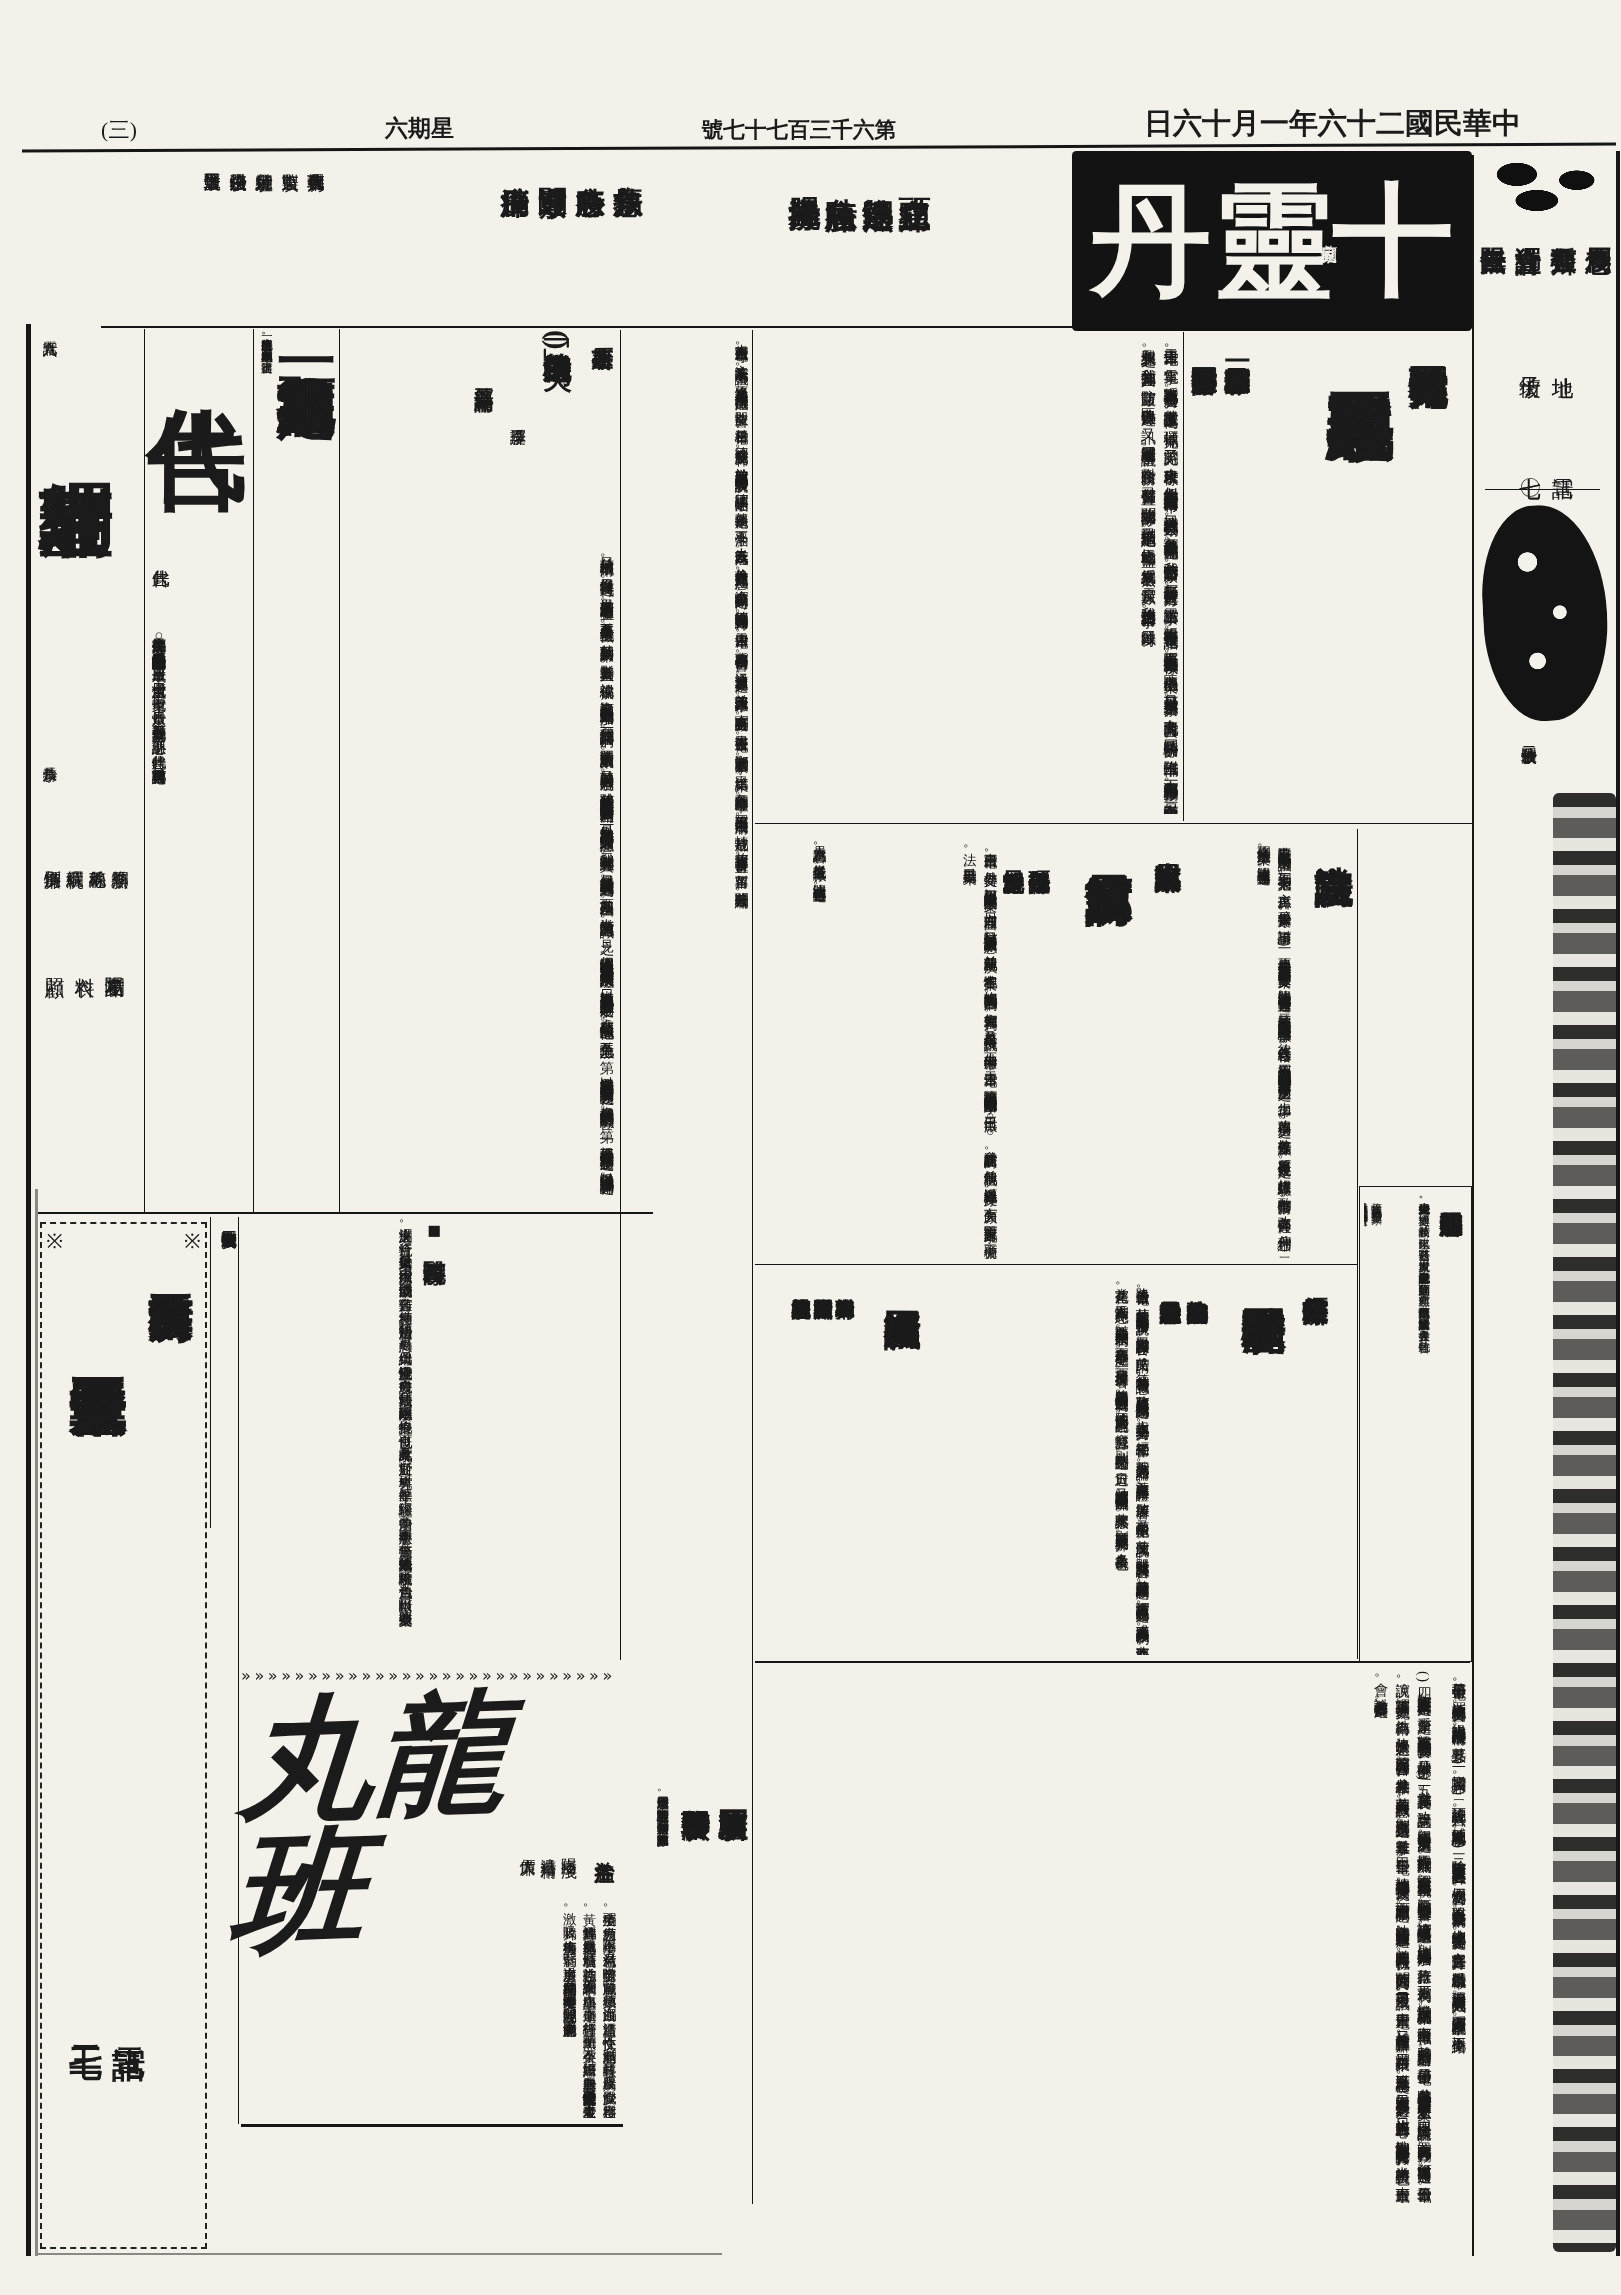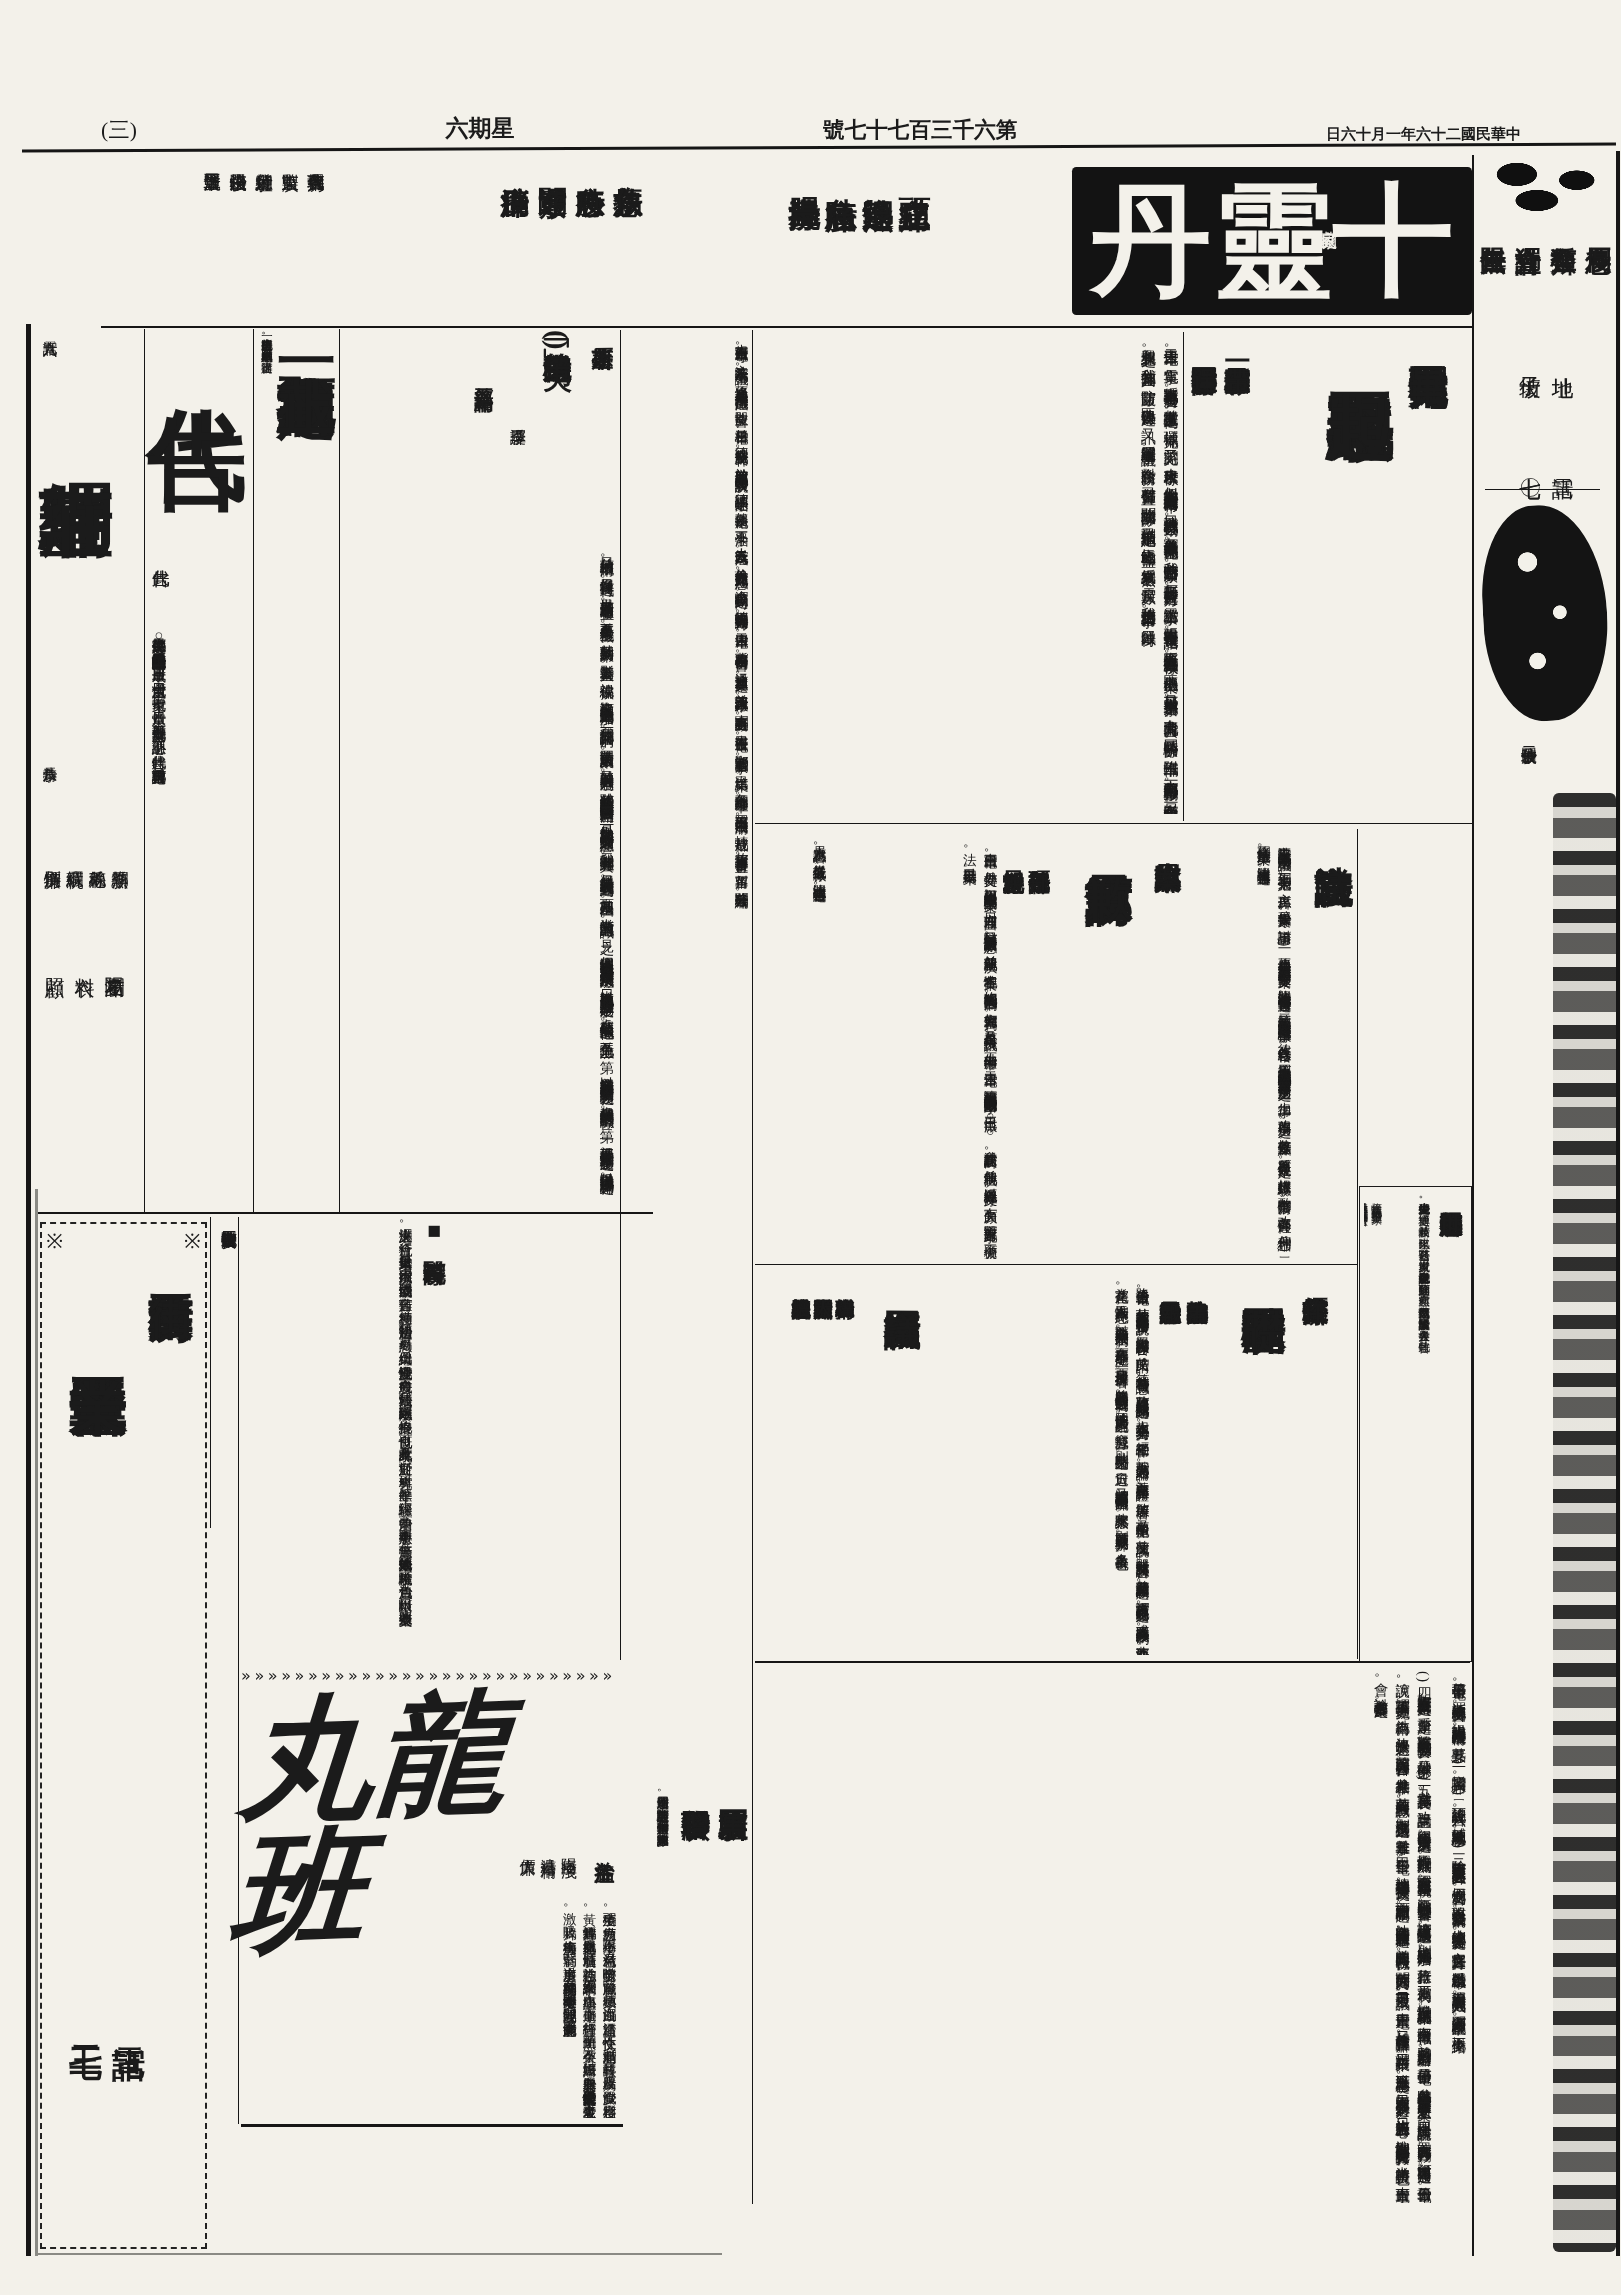--- a/index.html
+++ b/index.html
@@ -53,28 +53,28 @@
   <div class="rule abs" style="left:253px;top:329px;width:1.4px;height:884px;"></div>
   <div class="rule abs" style="left:1183px;top:332px;width:1.4px;height:489px;"></div>
   <div class="rule abs" style="left:1357px;top:829px;width:1.4px;height:830px;"></div>
   <div class="rule abs" style="left:238px;top:1217px;width:1.4px;height:907px;"></div>
   <div class="rule abs" style="left:210px;top:1217px;width:1.4px;height:311px;"></div>
   <div class="rule abs" style="left:26px;top:324px;width:5px;height:1932px;"></div>
   <div class="grayrule abs" style="left:35px;top:1189px;width:2.9px;height:1067px;"></div>
   <div class="rule abs" style="left:1616px;top:151px;width:4.3px;height:2105px;"></div>
 
   <div class="abs" style="left:101px;top:92px;width:1420px;height:52px;display:flex;flex-direction:row-reverse;align-items:flex-end;justify-content:space-between;">
-    <div class="rtl-chars" style="font-size:15px;font-weight:bold;">日六十月一年六十二國民華中</div>
+    <div class="rtl-chars" style="font-size:29px;font-weight:bold;">日六十月一年六十二國民華中</div>
     <div class="rtl-chars" style="font-size:21.6px;font-weight:bold;">號七十七百三千六第</div>
     <div class="rtl-chars" style="font-size:23px;font-weight:bold;">六期星</div>
     <div style="font-size:21.6px;">(三)</div>
   </div>
 
   <div class="abs" style="left:101px;top:155px;width:1371px;height:172px;display:flex;flex-direction:row-reverse;justify-content:space-between;align-items:center;">
-    <div class="black-ad abs" style="position:relative;width:400px;height:148px;">
+    <div class="black-ad abs" style="position:relative;width:400px;height:180px;">
       <span class="bigchar rtl-chars">丹靈十</span>
       <span class="tagline v" style="right:33%;bottom:8%;">家庭良葯</span>
     </div>
     <div class="v pre hl" style="width:148px;height:137px;font-size:32px;line-height:1.15;">立止頭痛
 逢熱卽退
 時疫急痛
 洗腸掃毒</div>
     <div class="v pre hl" style="width:180px;height:155px;font-size:29px;line-height:1.3;">救急扶傷
 時疫急痧
 通關逹竅

